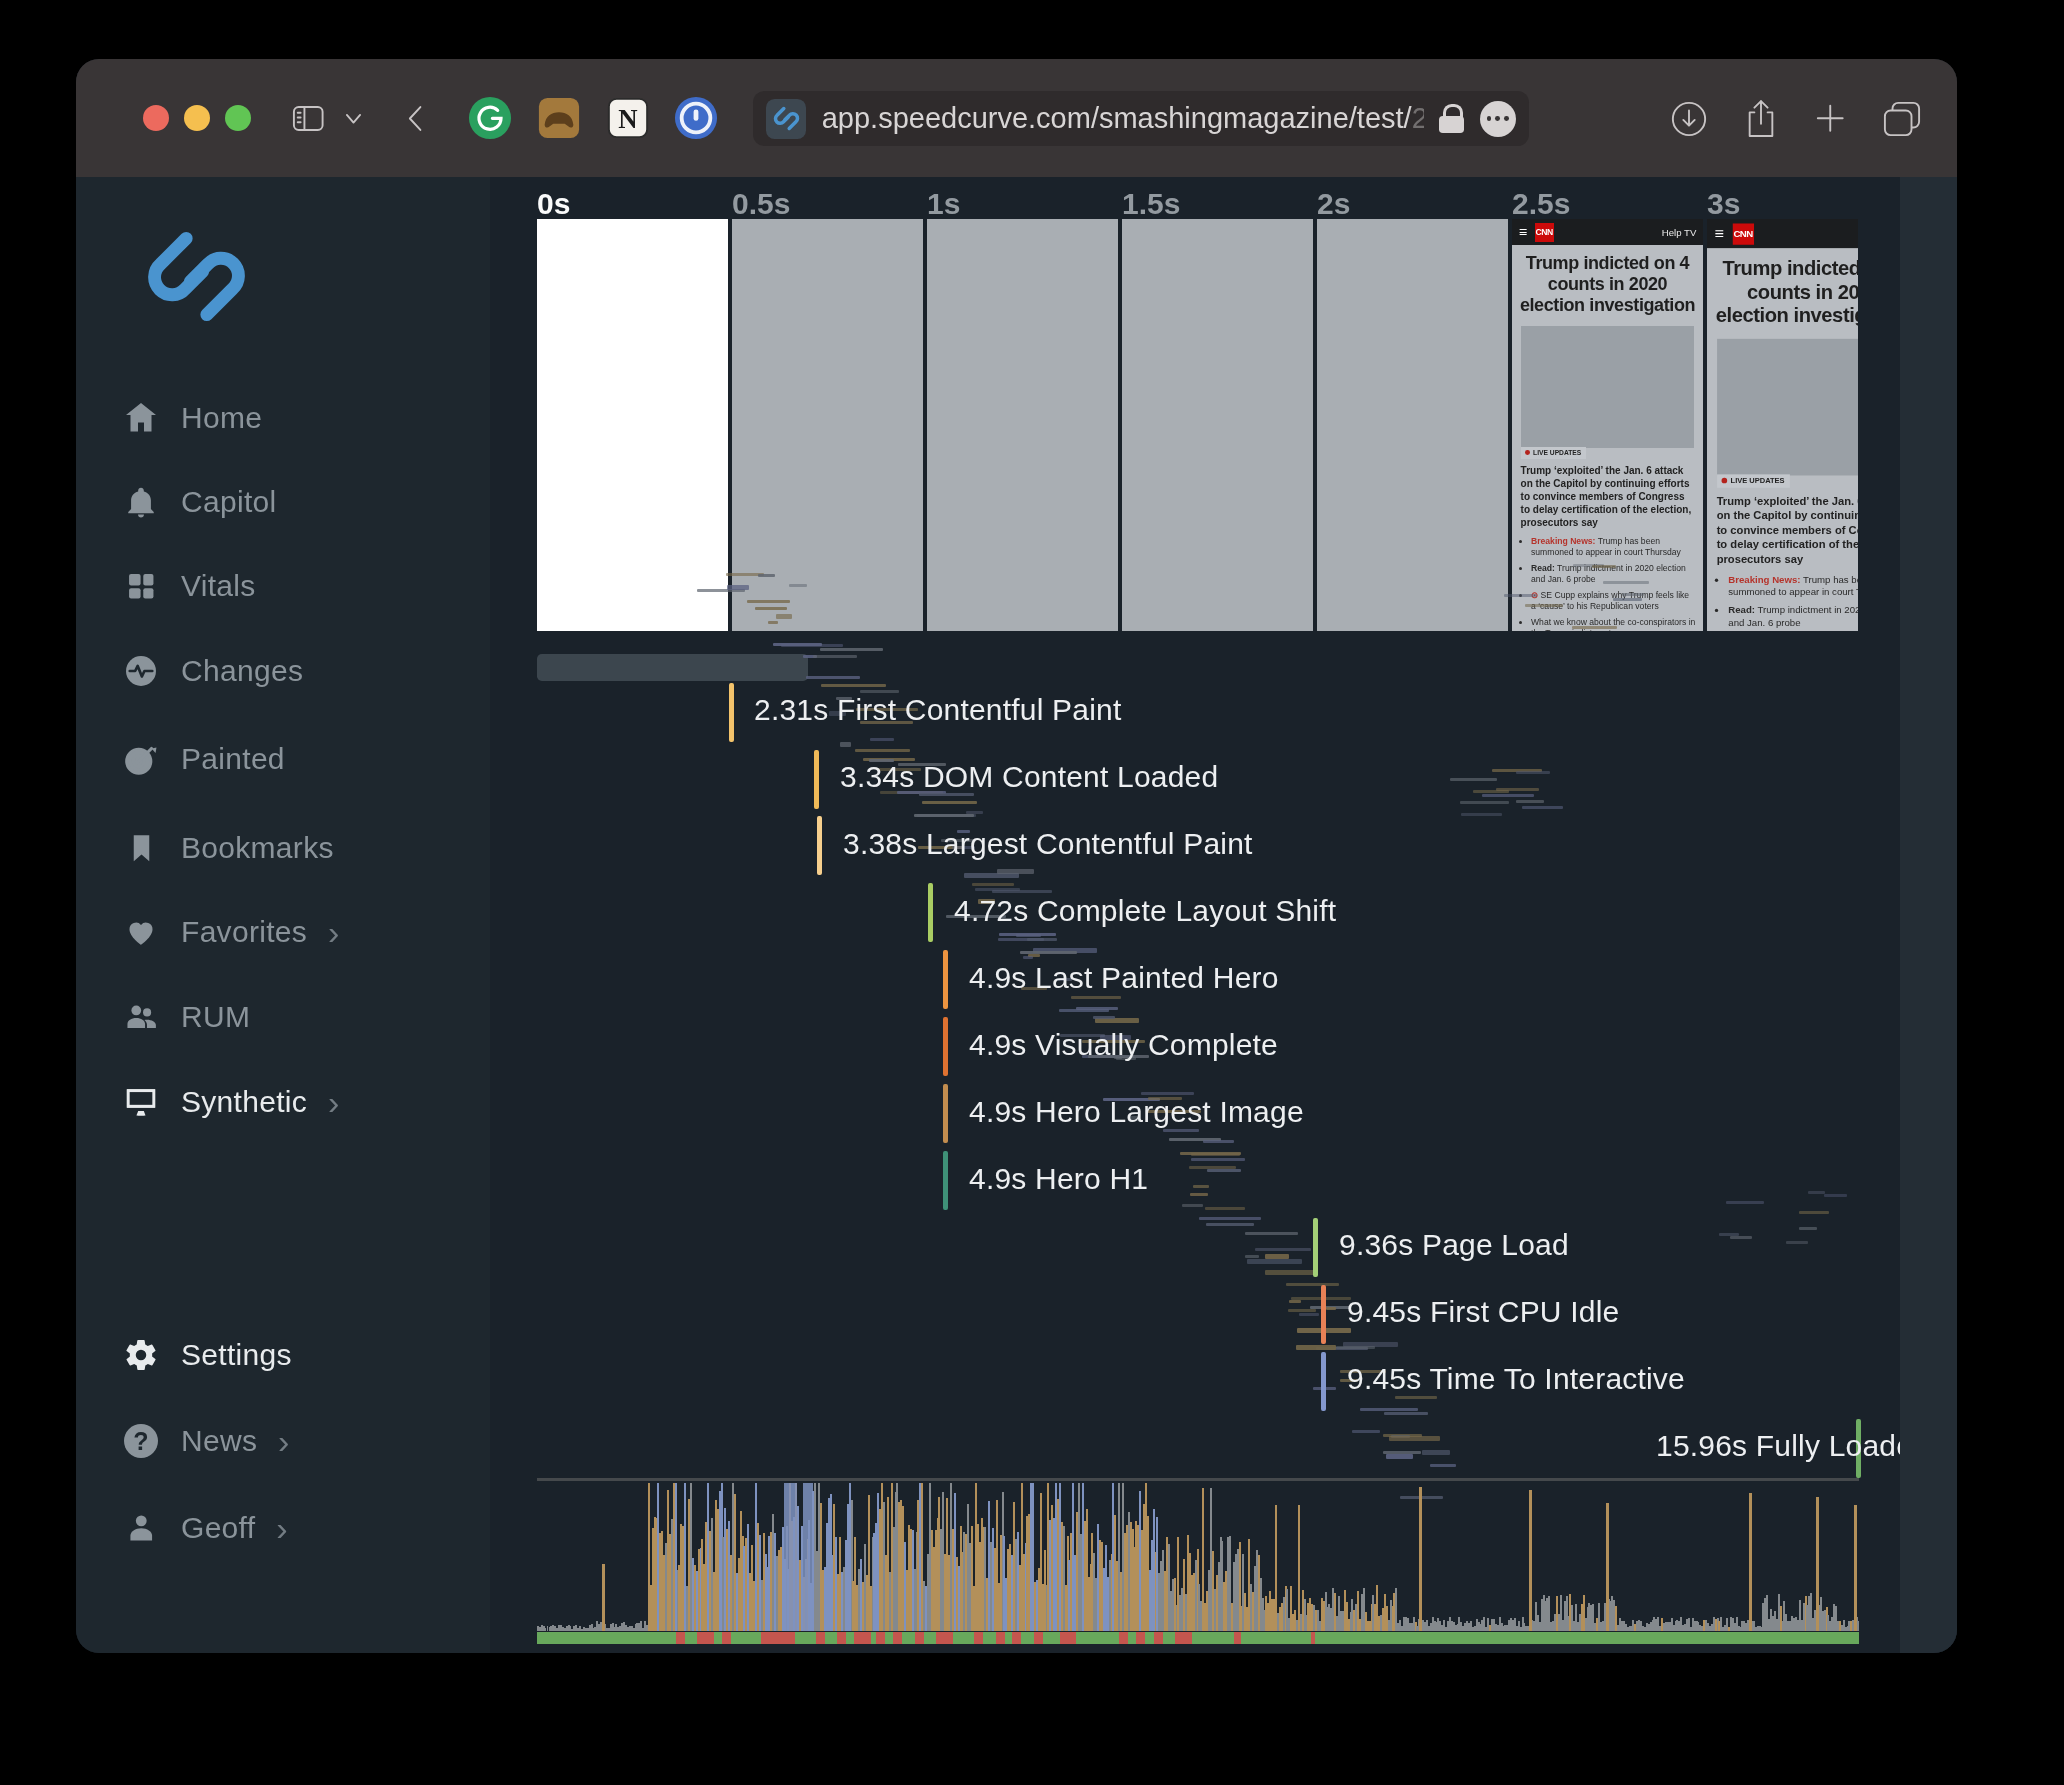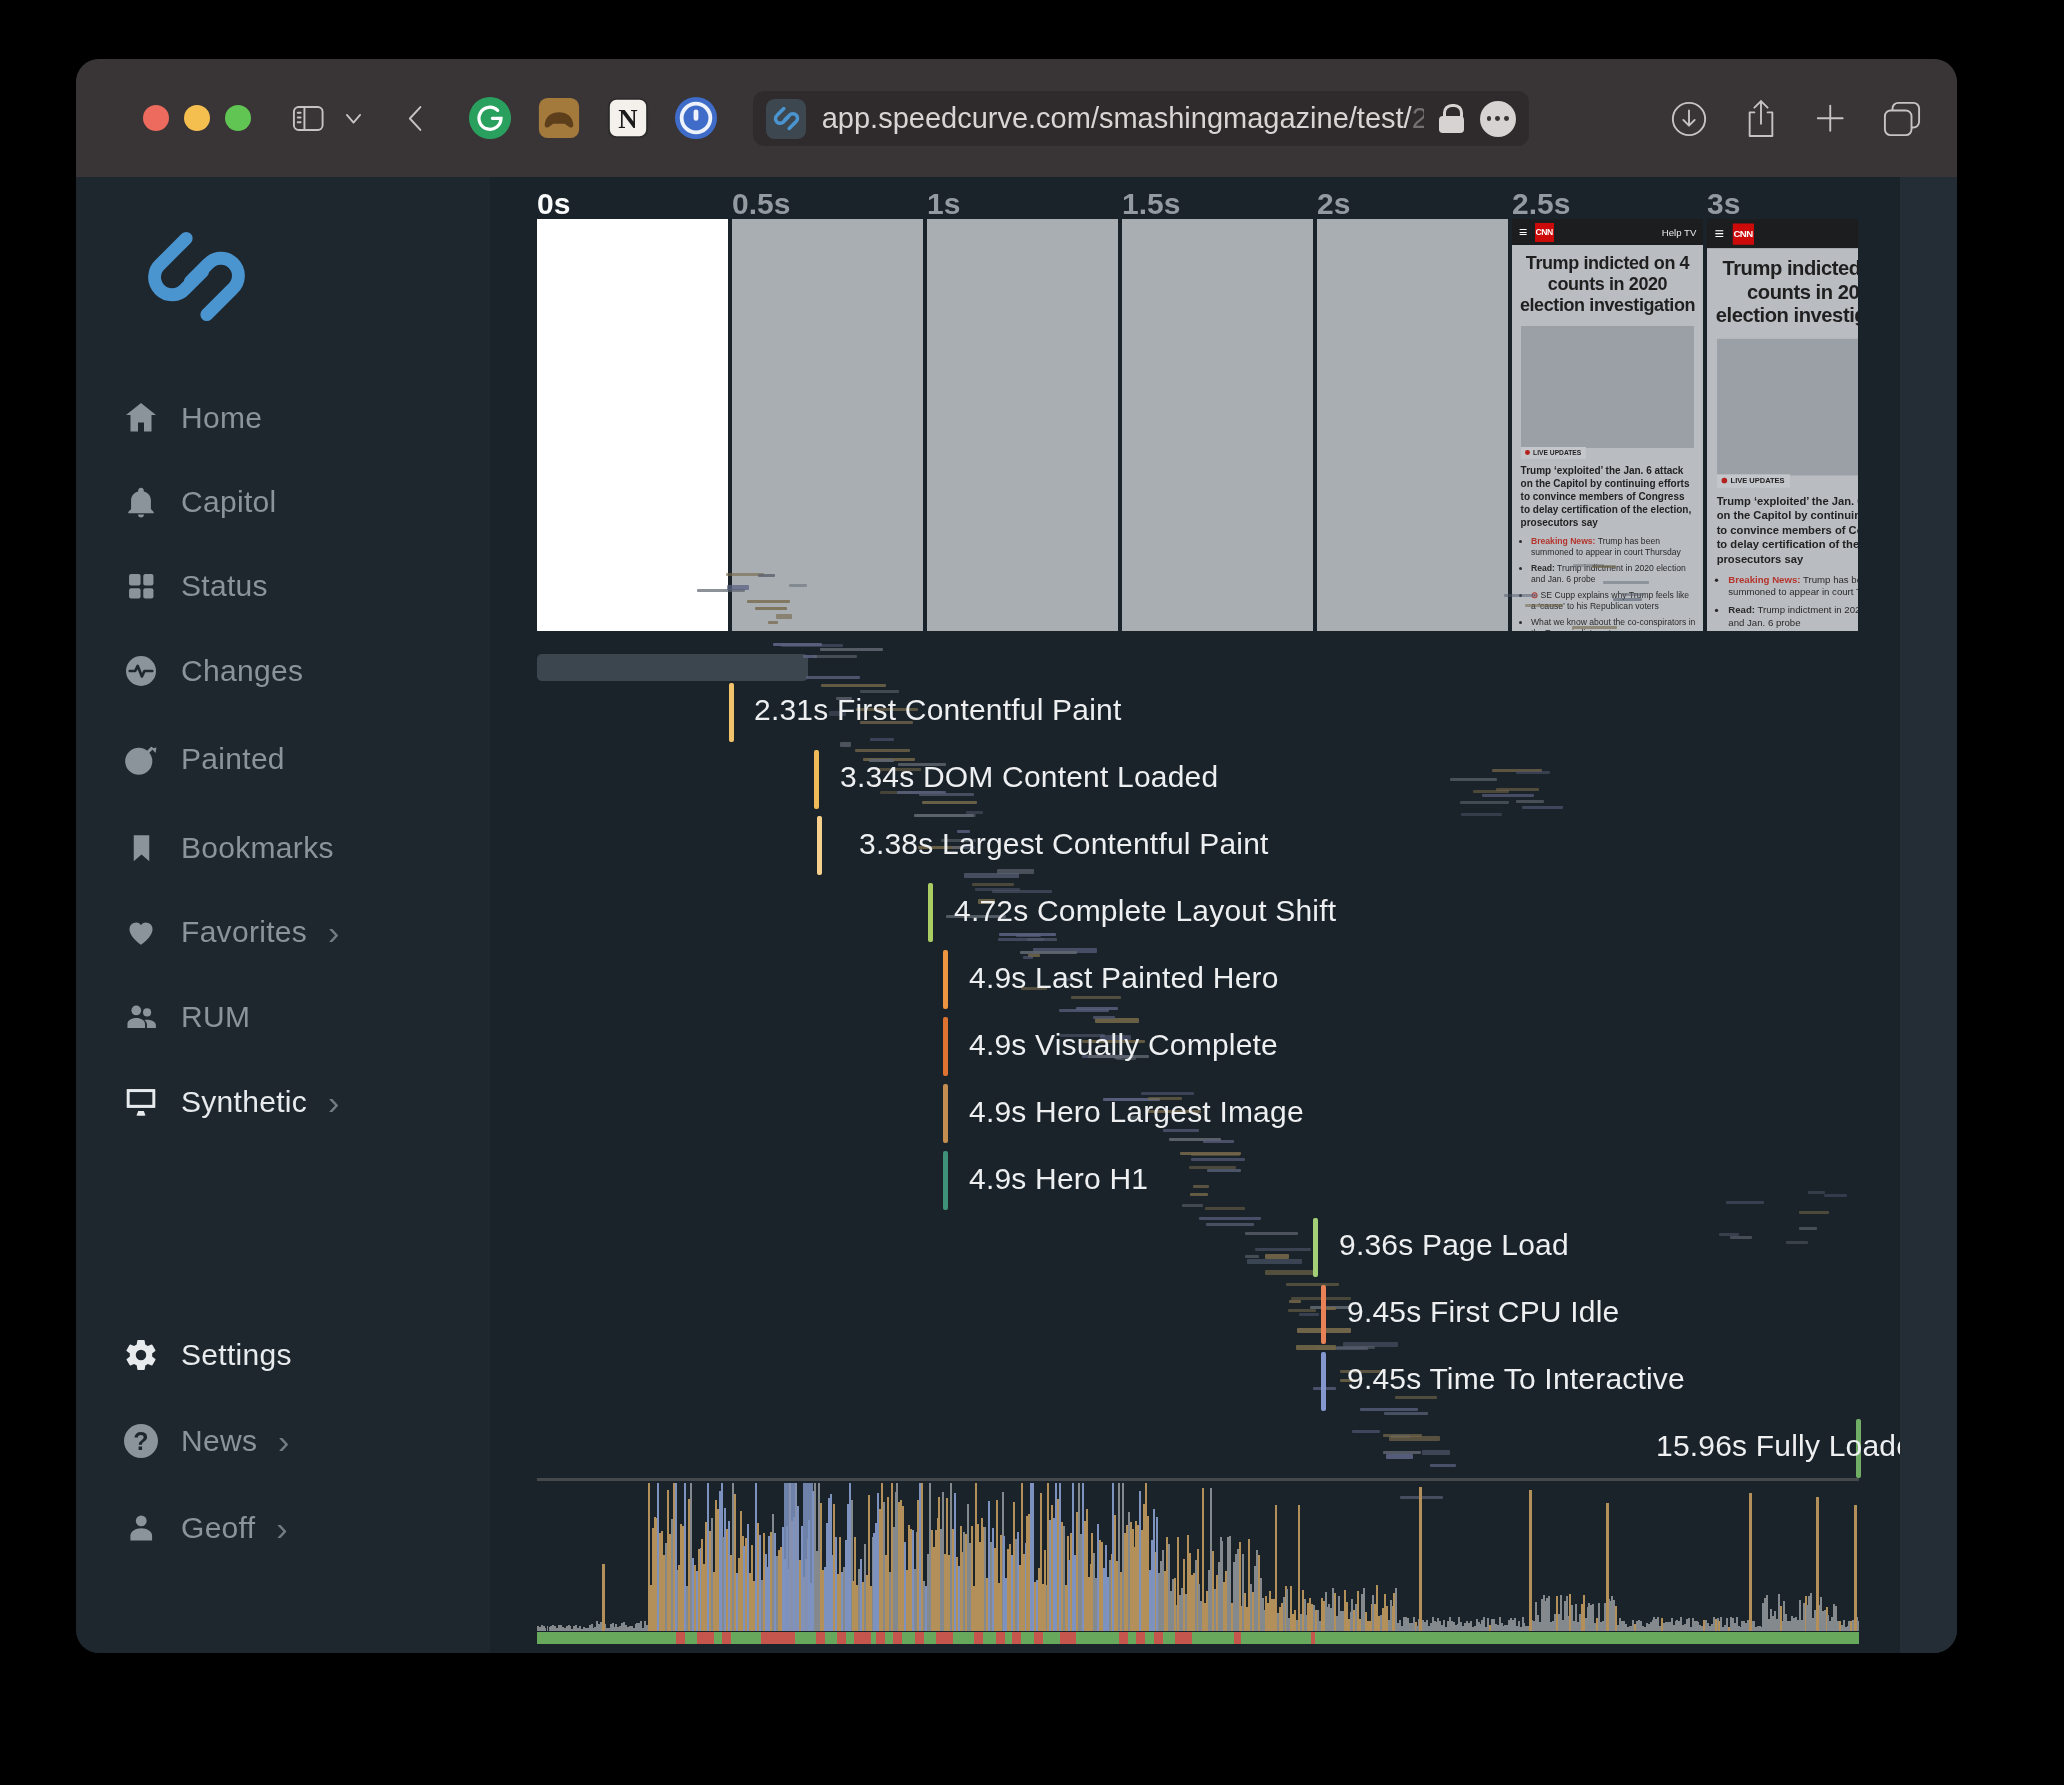--- a/index.html
+++ b/index.html
@@ -199,21 +199,21 @@
             </div>
             <div class="nav-item" style="top: 387px;">
               <span class="ic">
                 <svg width="32.5" height="32.5" viewBox="0 0 24 24">
                   <rect x="3" y="3" width="8.5" height="8.5" rx="1.5"></rect>
                   <rect x="13.5" y="3" width="7.5" height="8.5" rx="1.5"></rect>
                   <rect x="3" y="13.5" width="8.5" height="7.5" rx="1.5"></rect>
                   <rect x="13.5" y="13.5" width="7.5" height="7.5" rx="1.5"></rect>
                 </svg>
               </span>
-              <span>Status</span>
+              <span>Vitals</span>
             </div>
             <div class="nav-item" style="top: 472px;">
               <span class="ic">
                 <svg width="36" height="36" viewBox="0 0 24 24">
                   <circle cx="12" cy="12" r="10"></circle>
                   <path d="M4.5 12h3.6l1.7-3.4 2.8 7 1.7-3.6h5.2" fill="none" stroke="#1e272e" stroke-width="1.8" stroke-linejoin="round" stroke-linecap="round"></path>
                 </svg>
               </span>
               <span>Changes</span>
             </div>
@@ -499,21 +499,21 @@
             <div class="wbar" style="left: 1296px; top: 1064px; width: 22.3px; height: 2.9px; background: rgb(95, 102, 111); opacity: 0.473641;"></div>
             <div class="wbar" style="left: 1318px; top: 1014px; width: 16.7px; height: 2.9px; background: rgb(80, 88, 108); opacity: 0.495737;"></div>
             <div class="wbar" style="left: 1309px; top: 1034px; width: 29.5px; height: 2.9px; background: rgb(110, 99, 71); opacity: 0.624048;"></div>
           </div>
         <div id="milestones">
             <div class="milestone-tick" style="left: 239px; top: 506px; background: rgb(243, 195, 107);"></div>
             <div class="milestone-label" style="top: 516px; left: 264px;">2.31s First Contentful Paint</div>
             <div class="milestone-tick" style="left: 324px; top: 573px; background: rgb(240, 186, 88);"></div>
             <div class="milestone-label" style="top: 583px; left: 350px;">3.34s DOM Content Loaded</div>
             <div class="milestone-tick" style="left: 327px; top: 639px; background: rgb(246, 207, 141);"></div>
-            <div class="milestone-label" style="top: 650px; left: 369px;">3.38s Largest Contentful Paint</div>
+            <div class="milestone-label" style="top: 650px; left: 353px;">3.38s Largest Contentful Paint</div>
             <div class="milestone-tick" style="left: 438px; top: 706px; background: rgb(169, 205, 99);"></div>
             <div class="milestone-label" style="top: 717px; left: 464px;">4.72s Complete Layout Shift</div>
             <div class="milestone-tick" style="left: 453px; top: 773px; background: rgb(236, 148, 64);"></div>
             <div class="milestone-label" style="top: 784px; left: 479px;">4.9s Last Painted Hero</div>
             <div class="milestone-tick" style="left: 453px; top: 840px; background: rgb(222, 114, 49);"></div>
             <div class="milestone-label" style="top: 851px; left: 479px;">4.9s Visually Complete</div>
             <div class="milestone-tick" style="left: 453px; top: 907px; background: rgb(194, 141, 79);"></div>
             <div class="milestone-label" style="top: 918px; left: 479px;">4.9s Hero Largest Image</div>
             <div class="milestone-tick" style="left: 453px; top: 974px; background: rgb(63, 145, 120);"></div>
             <div class="milestone-label" style="top: 985px; left: 479px;">4.9s Hero H1</div>

